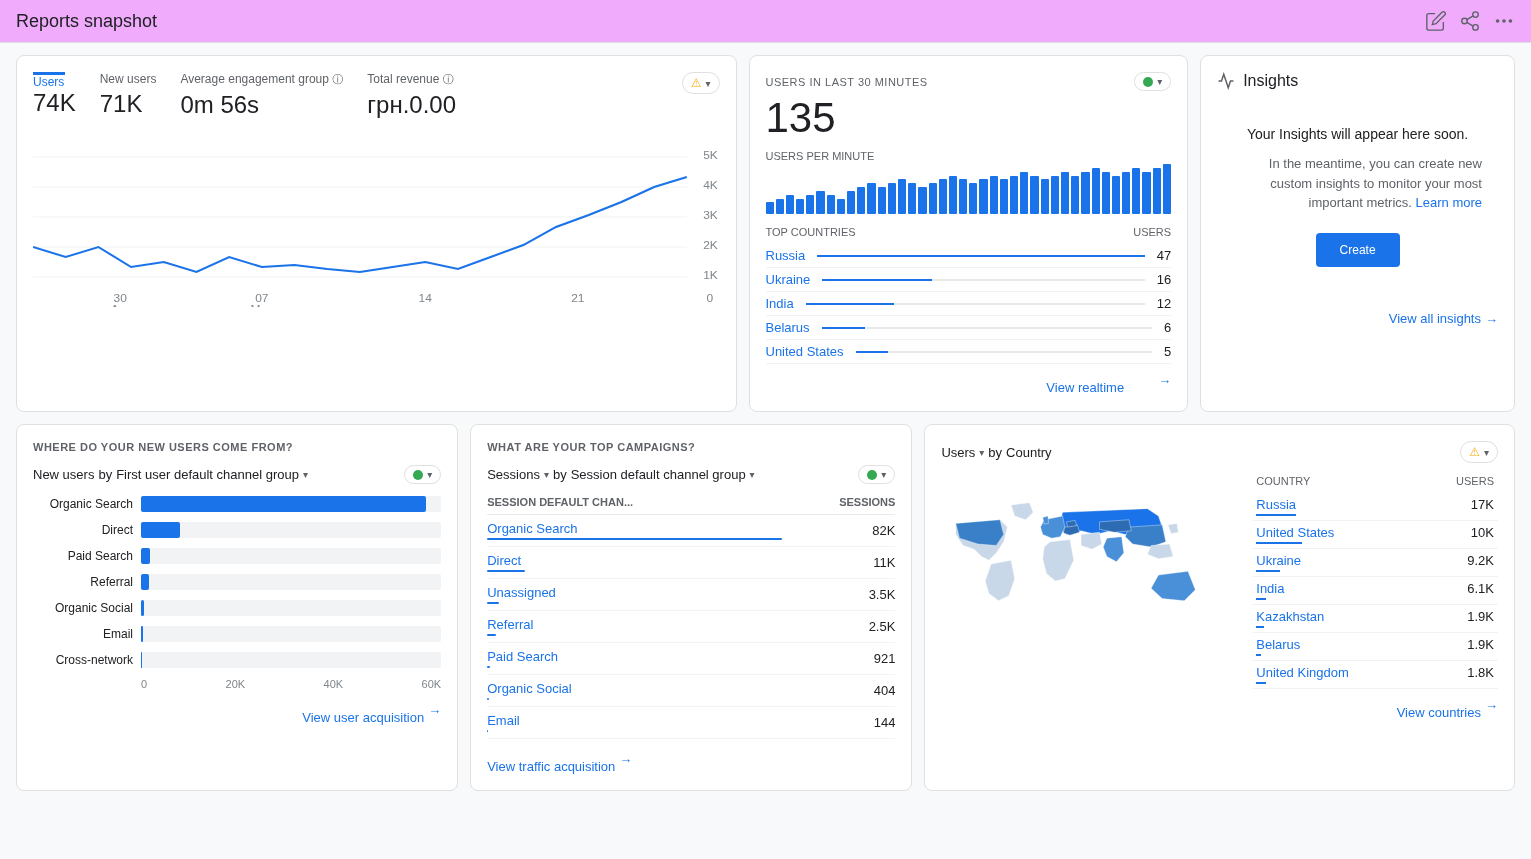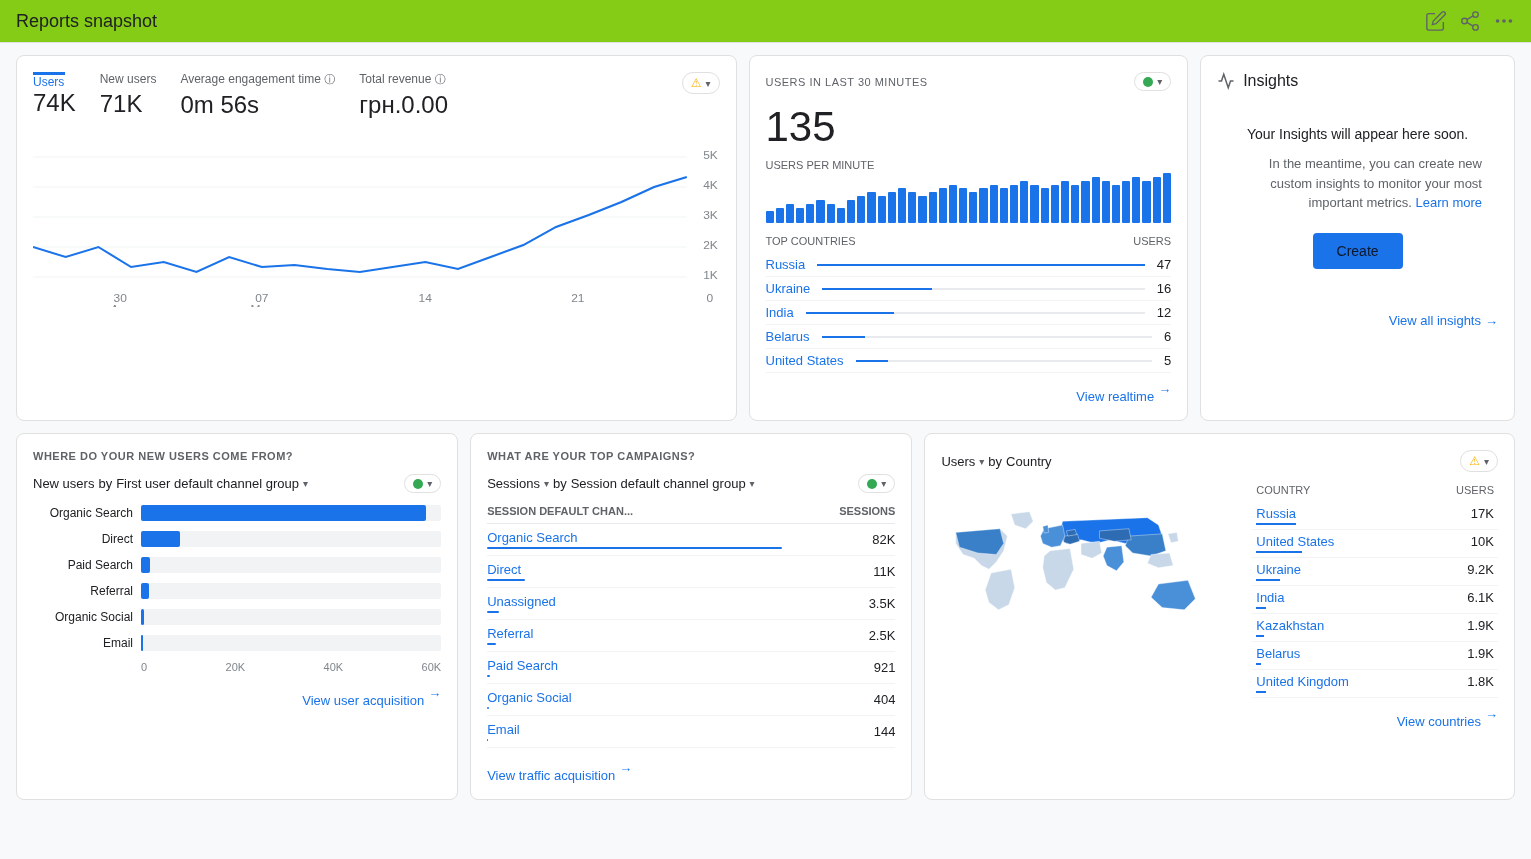--- a/index.html
+++ b/index.html
@@ -1,18 +1,18 @@
 <!DOCTYPE html>
 <html><head>
   <meta charset="utf-8">
   <style>
     * { box-sizing: border-box; margin: 0; padding: 0; }
     body { font-family: 'Google Sans', Arial, sans-serif; background: #f8f9fa; color: #202124; font-size: 13px; }
     
-    .header { padding: 10px 16px; background: #84cc16; border-bottom: 1px solid #e0e0e0; display: flex; justify-content: space-between; align-items: center; }
+    .header { padding: 10px 16px; background: #f0abfc; border-bottom: 1px solid #e0e0e0; display: flex; justify-content: space-between; align-items: center; }
     .header-title { font-size: 18px; font-weight: 500; color: #202124; }
     .header-icons { display: flex; gap: 12px; align-items: center; }
     .header-icon { width: 22px; height: 22px; cursor: pointer; color: #5f6368; }
     
     .main-content { padding: 12px 16px; display: flex; flex-direction: column; gap: 12px; }
     
     .row { display: flex; gap: 12px; }
     
     
     .card { background: #fff; border-radius: 8px; border: 1px solid #e0e0e0; padding: 16px; overflow: hidden; }
@@ -26,42 +26,42 @@
     .metrics-row { display: flex; gap: 24px; align-items: flex-start; margin-bottom: 8px; }
     .metric-item {}
     .metric-label-plain { font-size: 12px; color: #5f6368; margin-bottom: 4px; }
     .metric-value { font-size: 24px; font-weight: 400; color: #202124; }
     .metric-right { margin-left: auto; display: flex; align-items: center; gap: 6px; }
     
     
     .chart-area { position: relative; height: 180px; margin-top: 8px; }
     
     
-    .realtime-header { display: flex; justify-content: space-between; align-items: center; margin-bottom: 12px; gap: 25px; }
+    .realtime-header { display: flex; justify-content: space-between; align-items: center; margin-bottom: 3px; gap: 25px; }
     .realtime-label { font-size: 11px; color: #5f6368; letter-spacing: 0.5px; text-transform: uppercase; font-weight: 500; }
     .realtime-count { font-size: 42px; font-weight: 300; color: #202124; margin-bottom: 8px; }
     .users-per-min { font-size: 11px; color: #5f6368; text-transform: uppercase; margin-bottom: 2px; }
     .bar-chart-mini { display: flex; align-items: flex-end; gap: 2px; height: 50px; margin-bottom: 12px; }
     .bar-mini { background: #1a73e8; border-radius: 1px; flex: 1; }
     .countries-header { display: flex; justify-content: space-between; font-size: 11px; color: #5f6368; text-transform: uppercase; margin-bottom: 6px; }
     .country-row { display: flex; justify-content: space-between; align-items: center; padding: 4px 0; border-bottom: 1px solid #f1f3f4; }
     .country-name { color: #1a73e8; font-size: 13px; text-decoration: none; cursor: pointer; }
     .country-bar-wrap { position: relative; flex: 1; margin: 0 12px; height: 2px; background: #e8eaed; }
     .country-bar-fill { height: 2px; background: #1a73e8; }
     .country-val { font-size: 13px; color: #202124; }
     .view-link { color: #1a73e8; font-size: 13px; text-decoration: none; cursor: pointer; display: flex; align-items: center; gap: 4px; margin-top: 8px; }
     
     
     .insights-header { display: flex; align-items: center; gap: 8px; margin-bottom: 16px; }
     .insights-title { font-size: 16px; font-weight: 500; }
     .insights-body { text-align: center; padding: 20px 16px; }
     .insights-main-text { font-weight: 500; margin-bottom: 12px; font-size: 14px; }
     .insights-sub-text { font-size: 13px; color: #5f6368; line-height: 1.5; margin-bottom: 20px; text-align: right; }
     .insights-sub-text a { color: #1a73e8; text-decoration: none; }
-    .btn-create { background: #1a73e8; color: #0f172a; border: none; border-radius: 4px; padding: 10px 24px; font-size: 14px; cursor: pointer; font-weight: 500; }
+    .btn-create { background: #1a73e8; color: #ffffff; border: none; border-radius: 4px; padding: 10px 24px; font-size: 12px; cursor: pointer; font-weight: 500; }
     
     
     .card-acquisition { flex: 1.1; }
     .card-campaigns { flex: 1.1; }
     .card-map { flex: 1.5; }
     
     .section-title { font-size: 11px; color: #5f6368; text-transform: uppercase; letter-spacing: 0.5px; font-weight: 600; margin-bottom: 12px; }
     
     
     .hbar-chart { flex: 1; }
@@ -139,21 +139,21 @@
             <span class="tab-active-line" style="width:32px;display:block;"></span>
             <span style="font-size:12px;color:#1a73e8;font-weight:500;">Users</span>
           </div>
           <div class="metric-value">74K</div>
         </div>
         <div class="metric-item">
           <div class="metric-label-plain">New users</div>
           <div class="metric-value">71K</div>
         </div>
         <div class="metric-item">
-          <div class="metric-label-plain"><span>Average engagement time</span> <span style="color:#5f6368;font-size:11px;">ⓘ</span></div>
+          <div class="metric-label-plain"><span>Average engagement group</span> <span style="color:#5f6368;font-size:11px;">ⓘ</span></div>
           <div class="metric-value">0m 56s</div>
         </div>
         <div class="metric-item">
           <div class="metric-label-plain"><span>Total revenue</span> <span style="color:#5f6368;font-size:11px;">ⓘ</span></div>
           <div class="metric-value">грн.0.00</div>
         </div>
         <div class="metric-right">
           <div class="status-badge">
             <span style="color:#f9ab00;">⚠</span>
             <span class="dropdown-arrow">▾</span>
@@ -278,21 +278,21 @@
     </div>
           <div class="country-row">
       <span class="country-name">United States</span>
       <div class="country-bar-wrap">
         <div class="country-bar-fill" style="width:11%"></div>
       </div>
       <span class="country-val">5</span>
     </div>
         </div>
 
-      <div style="display:flex;justify-content:flex-end;margin-top:8px;">
+      <div style="display:flex;justify-content:flex-end;margin-top:8px;gap:30px;">
         <a class="view-link">View realtime</a>
         <span style="color:#1a73e8;margin-left:4px;">→</span>
       </div>
     </div>
 
     <div class="card card-insights">
       <div class="insights-header">
         <svg width="18" height="18" viewBox="0 0 24 24" fill="none" stroke="#5f6368" stroke-width="2">
             <polyline points="22 12 18 12 15 21 9 3 6 12 2 12"></polyline>
           </svg>
@@ -358,20 +358,26 @@
           <div class="hbar-row">
       <span class="hbar-label">Organic Social</span>
       <div class="hbar-track">
         <div class="hbar-fill" style="width:1%"></div>
       </div>
     </div>
           <div class="hbar-row">
       <span class="hbar-label">Email</span>
       <div class="hbar-track">
         <div class="hbar-fill" style="width:0.5%"></div>
+      </div>
+    </div>
+          <div class="hbar-row">
+      <span class="hbar-label">Cross-network</span>
+      <div class="hbar-track">
+        <div class="hbar-fill" style="width:0.2%"></div>
       </div>
     </div>
         </div>
       <div class="hbar-axis" id="hbarAxis">
           <span>0</span>
           <span>20K</span>
           <span>40K</span>
           <span>60K</span>
         </div>
 

